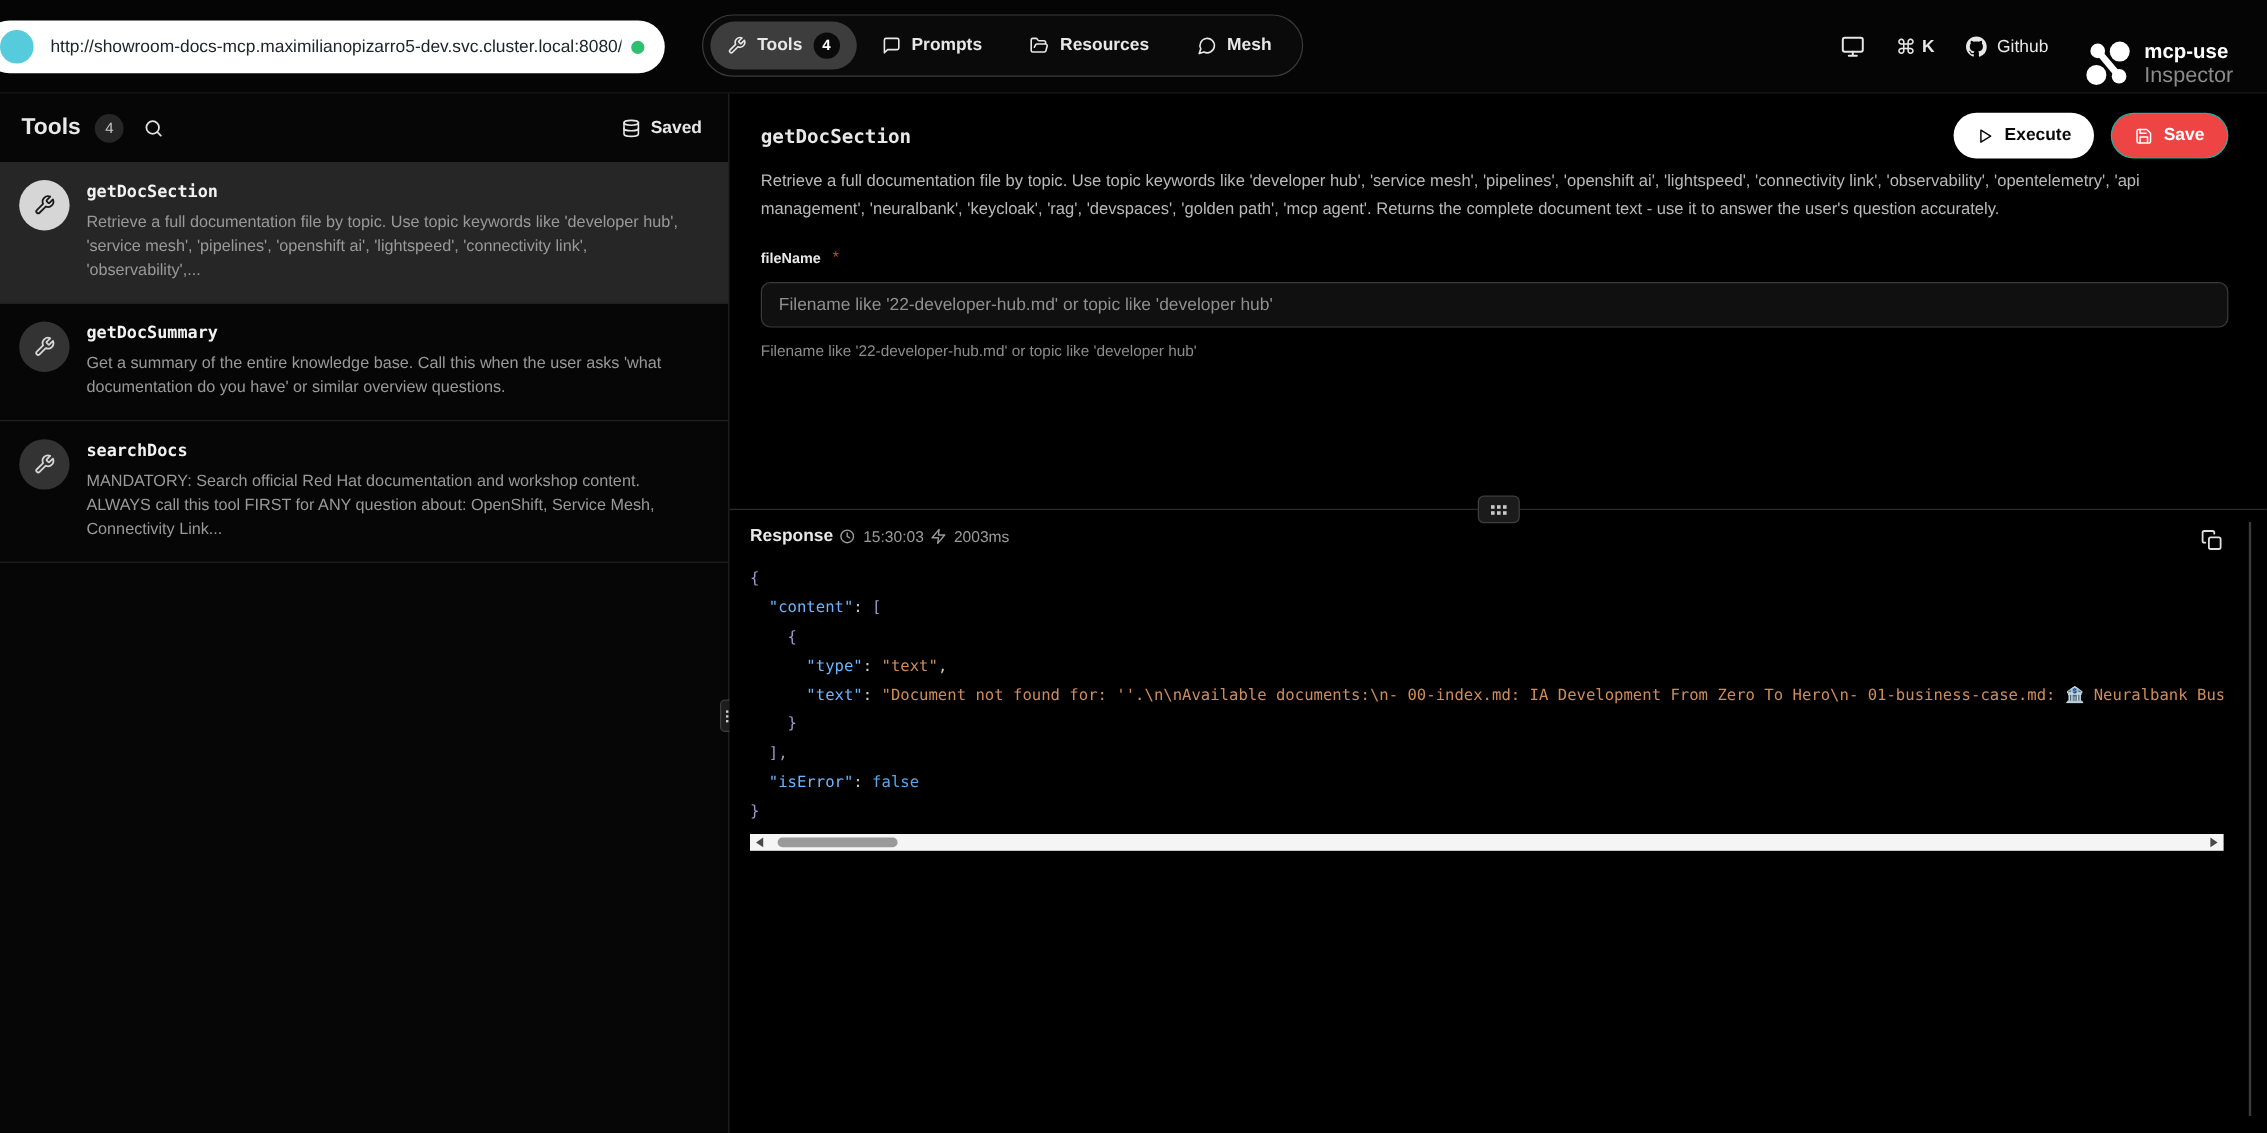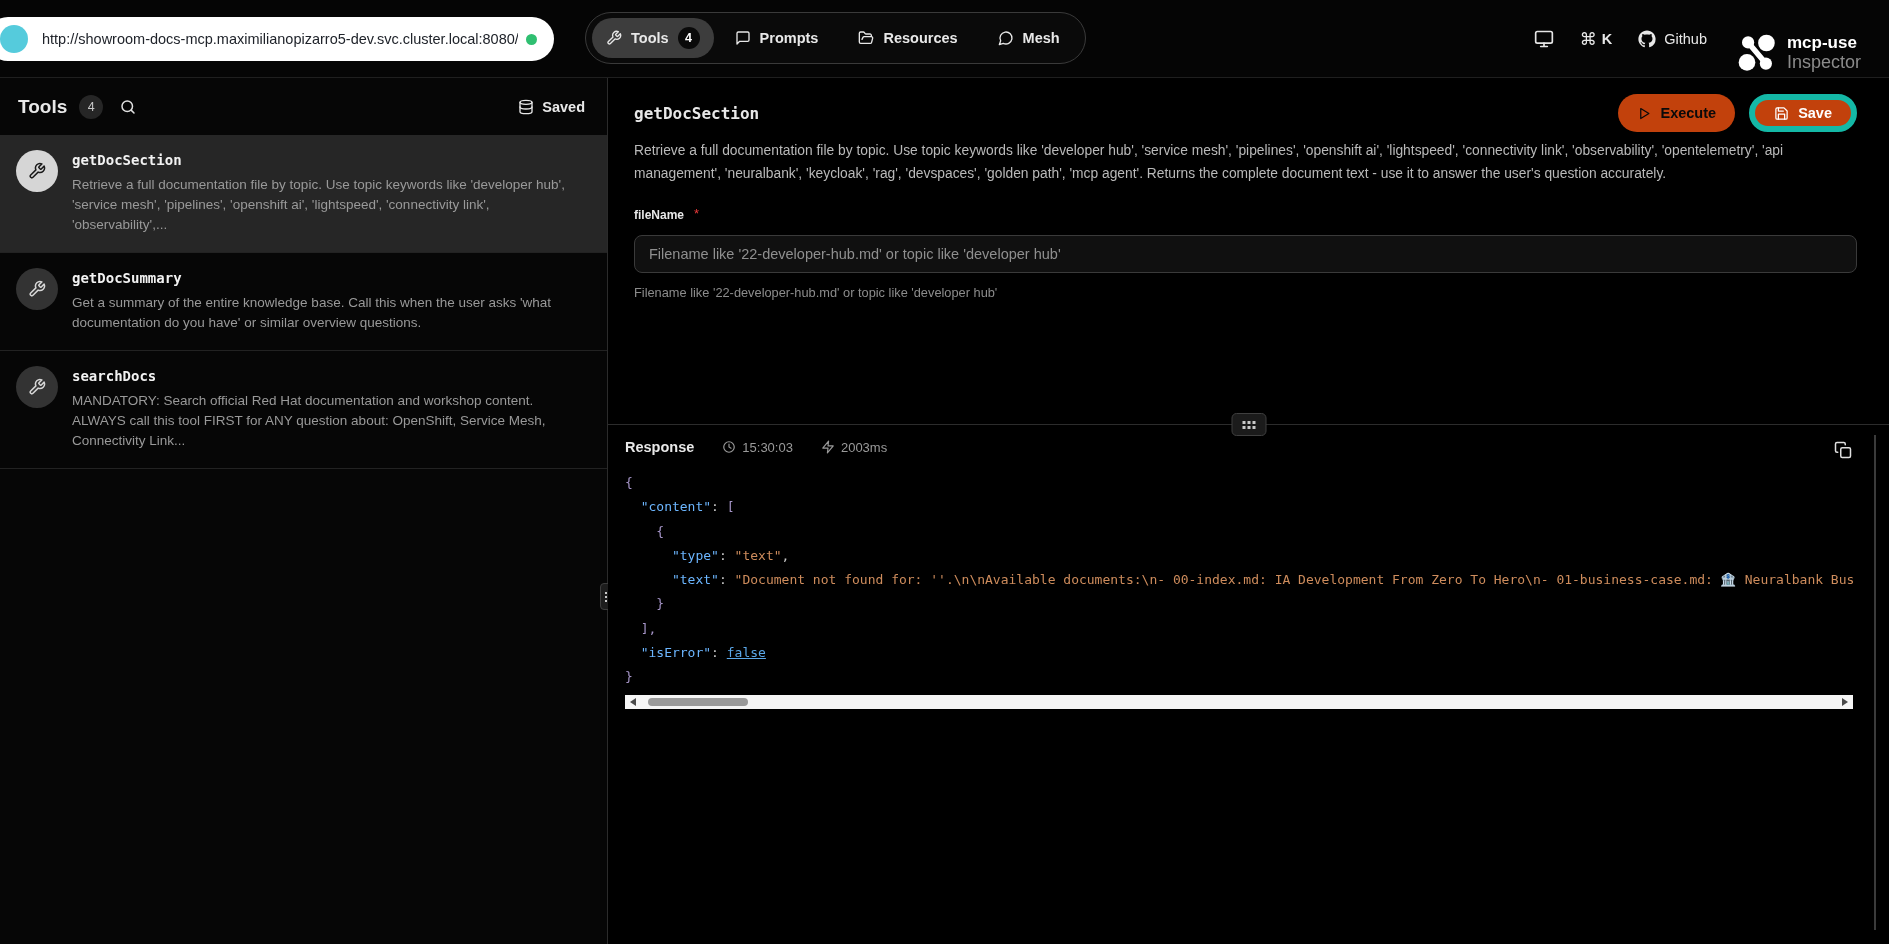--- a/index.html
+++ b/index.html
@@ -65,51 +65,51 @@
 
   
   .main { position:absolute; top:78px; left:608px; right:0; bottom:0; background:#000; }
   .detail { position:absolute; top:0; left:0; right:0; height:346px; padding:16px 32px 0 26px; }
   .detail-top { display:flex; justify-content:space-between; align-items:flex-start; }
   .detail-title { font-family:"DejaVu Sans Mono", monospace; font-size:16px; font-weight:700; margin-top:10px; }
   .btn-row { display:flex; gap:14px; }
   .btn { height:38px; border-radius:9999px; display:flex; align-items:center; gap:9px;
     padding:0 19px; font-size:14.5px; font-weight:600; border:none; cursor:pointer;
     font-family:"Liberation Sans", sans-serif; }
-  .btn-execute { background:#c2410c; color:#0a0a0a; }
-  .btn-save { background:#c2410c; color:#fff; border:6px solid #14b8a6;align-items:center; }
+  .btn-execute { background:#ffffff; color:#0a0a0a; }
+  .btn-save { background:#ef4444; color:#fff; border:1px solid #14b8a6;align-items:center; }
   .detail-desc { margin-top:7px; font-size:13.8px; color:#b9b9b9; line-height:23px; padding-right:40px; }
   .field-label-row { margin-top:23px; display:flex; align-items:flex-start; }
   .field-label { font-size:12px; font-weight:700; }
   .req-star { color:#ef3b3b; font-size:13px; margin-left:10px; margin-top:-2px; }
   .field-input { margin-top:13px; width:100%; height:38px; background:#101010;
     border:1px solid #3a3a3a; border-radius:8px; padding:0 14px; font-size:14.5px;
     color:#e5e5e5; font-family:"Liberation Sans", sans-serif; outline:none; }
   .field-input::placeholder { color:#8f8f8f; }
   .field-helper { margin-top:12px; font-size:12.8px; color:#8c8c8c; }
 
   
   .h-split { position:absolute; top:346px; left:0; right:0; border-top:1px solid #2c2c2c; }
   .h-handle { position:absolute; left:50%; top:-12px; transform:translateX(-50%);
     width:35px; height:23px; background:#1b1b1b; border:1px solid #3f3f3f; border-radius:5px;
     display:flex; align-items:center; justify-content:center; }
   .dots-h { display:grid; grid-template-columns:repeat(3,3px); grid-template-rows:repeat(2,3px); gap:2px; }
 
   
   .response { position:absolute; top:347px; left:0; right:0; bottom:0; padding:14px 36px 0 17px; }
-  .resp-header { display:flex; align-items:center; gap:28px; }
+  .resp-header { display:flex; align-items:center; gap:5px; }
   .resp-title { font-size:14.5px; font-weight:700; }
   .resp-meta { display:flex; align-items:center; gap:6px; font-size:13px; color:#9a9a9a; }
   .copy-btn { position:absolute; right:37px; top:16px; color:#e0e0e0; background:none; border:none; cursor:pointer; }
   .json-block { margin-top:16px; font-family:"DejaVu Sans Mono", monospace; font-size:13px;
     white-space:pre; overflow:hidden; }
   .json-line { line-height:24.3px; height:24.3px; }
   .tok-key { color:#6cb6ff; }
   .tok-str { color:#ce8c5c; }
-  .tok-bool { color:#5aa7e8;text-decoration:underline; }
+  .tok-bool { color:#5aa7e8; }
   .tok-punc { color:#a695c8; }
   .tok-sep { color:#c8c8c8; }
   .tok-ws { color:#c8c8c8; }
 
   .h-scrollbar { position:relative; margin-top:5px; height:14px; background:#f5f5f5; }
   .sb-arrow { position:absolute; top:3px; width:0; height:0; border-top:4.5px solid transparent;
     border-bottom:4.5px solid transparent; }
   .sb-arrow.left { left:5px; border-right:6px solid #4a4a4a; }
   .sb-arrow.right { right:5px; border-left:6px solid #4a4a4a; }
   .sb-thumb { position:absolute; left:23px; top:3px; width:100px; height:8px;

